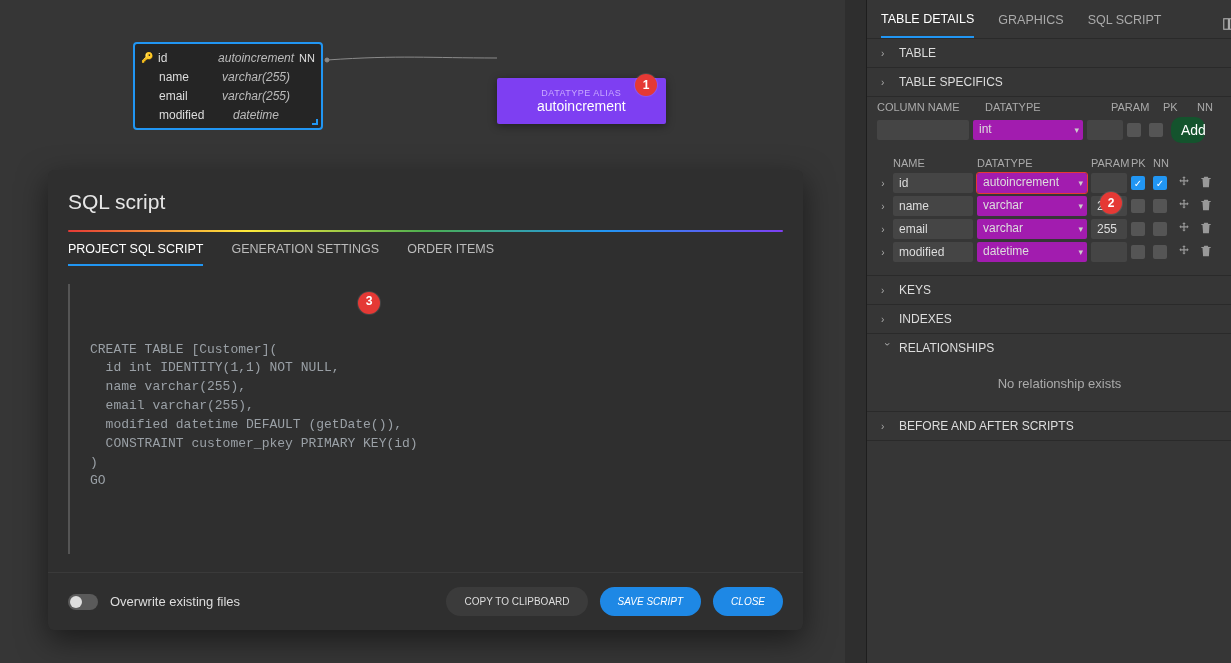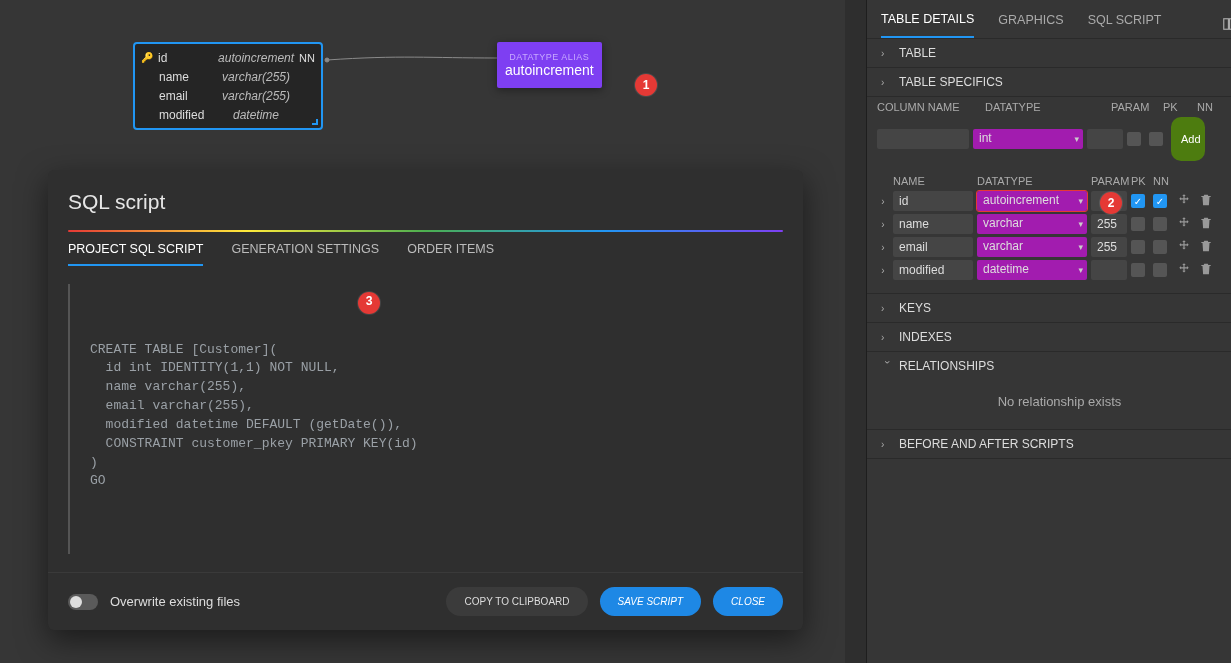--- a/index.html
+++ b/index.html
@@ -13,21 +13,21 @@
   .entity-title .dots { position: absolute; right: 6px; top: 2px; color: #fff; font-size: 14px; }
   .entity-rows { padding: 4px 6px; }
   .entity-row { display: flex; align-items: center; font-size: 12px; height: 19px; }
   .entity-row .key { width: 18px; font-size: 10px; }
   .entity-row .nm { flex: 0 0 60px; color: #ddd; }
   .entity-row .dt { flex: 1; color: #bbb; font-style: italic; text-align: center; }
   .entity-row .nn { width: 22px; text-align: right; color: #ddd; font-size: 11px; }
   .key-icon { color: #ffb300; }
   .entity-corner { position: absolute; right: 3px; bottom: 3px; width: 6px; height: 6px; border-right: 2px solid #2196f3; border-bottom: 2px solid #2196f3; }
 
-  .alias-card { position: absolute; background: #7e3ff2; color: #fff; text-align: center; padding: 10px 8px; border-radius: 2px; box-shadow: 0 2px 8px rgba(0,0,0,0.4); }
+  .alias-card { position: absolute; background: #7e3ff2; color: #fff; text-align: center; padding: 10px 40px; border-radius: 2px; box-shadow: 0 2px 8px rgba(0,0,0,0.4); margin-top: 36px; }
   .alias-card .small { font-size: 9px; color: #c7a8ff; letter-spacing: 0.5px; }
   .alias-card .big { font-size: 14px; }
 
   .connector { position: absolute; stroke: #8a8a8a; fill: none; }
 
   .annot-badge { position: absolute; width: 22px; height: 22px; border-radius: 50%; background: #e53935; color: #fff; font-size: 12px; font-weight: 600; display: flex; align-items: center; justify-content: center; box-shadow: 0 0 0 1px rgba(255,255,255,0.1); z-index: 50; }
 
   
   .sql-panel { position: absolute; left: 48px; top: 170px; width: 755px; height: 460px; background: #2f2f2f; border-radius: 6px; box-shadow: 0 10px 30px rgba(0,0,0,0.5); display: flex; flex-direction: column; }
   .sql-rainbow { height: 2px; background: linear-gradient(90deg,#e53935,#ffeb3b 25%,#4caf50 50%,#2196f3 75%,#7e3ff2); margin: 0 20px; border-radius: 1px; }
@@ -61,21 +61,21 @@
   .col-head-top { display: grid; grid-template-columns: 92px 110px 36px 18px 18px 34px; gap: 16px; align-items: center; font-size: 11px; color:#aaa; margin-bottom:4px; }
   .col-row-top { display: grid; grid-template-columns: 92px 110px 36px 18px 18px 34px; gap: 4px; align-items: center; }
   .inp { background: #454545; border: none; color: #ddd; height: 20px; padding: 2px 6px; font-size: 12px; width: 100%; border-radius: 2px; }
   .sel { background: #a21caf; border: none; color: #ddd; height: 20px; font-size: 12px; width: 100%; position: relative; padding: 2px 18px 2px 6px; border-radius: 2px; }
   .sel.highlight { outline: 1px solid #e53935; }
   .sel .caret { position: absolute; right: 4px; top: 5px; font-size: 9px; color: #ccc; }
   .cb { width: 14px; height: 14px; background: #555; border-radius: 2px; display: inline-flex; align-items: center; justify-content: center; }
   .cb.checked { background: #2196f3; color: #fff; font-size: 10px; }
   .row-chev { color: #aaa; font-size: 10px; text-align: center; }
   .iconbtn { color: #999; font-size: 12px; text-align: center; cursor: pointer; }
-  .add-btn { background: #4d7c0f; color: #fff; border-radius: 10px; padding: 16px 10px; font-size: 11px; cursor: pointer; text-align: center; }
+  .add-btn { background: #14532d; color: #fff; border-radius: 10px; padding: 5px 10px; font-size: 14px; cursor: pointer; text-align: center; }
   .empty-msg { text-align: center; color: #aaa; font-size: 13px; padding: 10px 0; }
 
   svg.icon { width: 14px; height: 14px; fill: #999; }
 </style>
 </head>
 <body>
 
 <div class="canvas-area">
 
   <svg class="connector" style="left:0;top:0;width:845px;height:170px;position:absolute">

